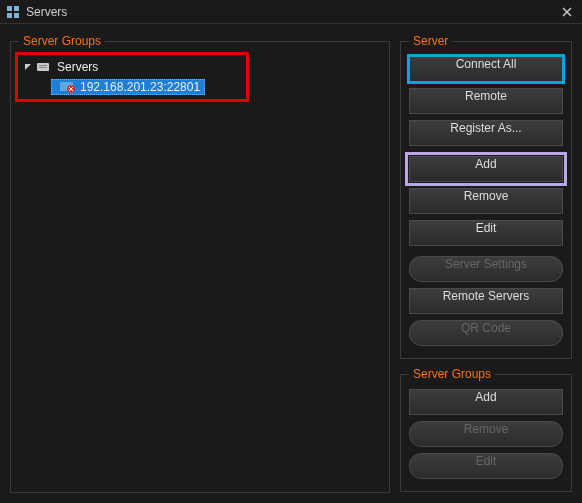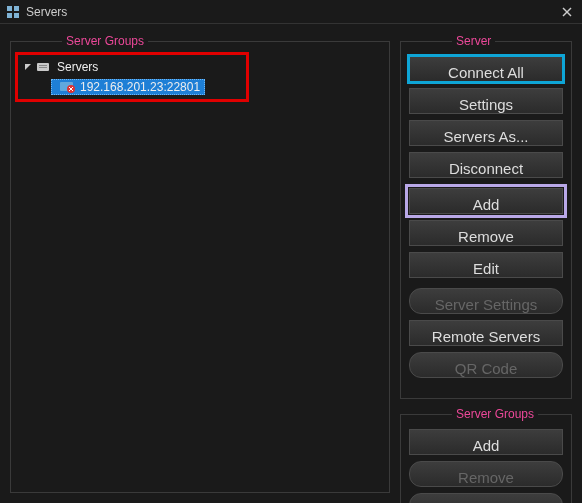--- a/index.html
+++ b/index.html
@@ -37,24 +37,23 @@
       gap: 10px;
       height: calc(100% - 24px);
     }
     fieldset {
       border: 1px solid #3a3a3a;
       border-radius: 0;
       padding: 8px;
       position: relative;
     }
     legend {
-      color: #ec4899;
+      color: #f97316;
       padding: 0 4px;
       font-size: 12px;
-      margin-left: 43px;
     }
     .server-groups {
       flex: 1;
       height: 100%;
     }
     .tree-container {
       position: relative;
       height: 100%;
     }
     .red-box {
@@ -103,32 +102,32 @@
     .right-panel {
       width: 172px;
       display: flex;
       flex-direction: column;
       gap: 8px;
       height: 100%;
     }
     .server-fieldset { flex: 0 0 auto; }
     .button {
       display: flex;
-      align-items: flex-end;
+      align-items: flex-start;
       justify-content: center;
       height: 26px;
       background: linear-gradient(#3d3d3d, #2b2b2b);
       border: 1px solid #4a4a4a;
       color: #ddd;
-      font-size: 15px;
+      font-size: 12px;
       cursor: pointer;
       margin-bottom: 6px;
       width: 100%;
     }
-    .button:last-child { margin-bottom: 12px; }
+    .button:last-child { margin-bottom: 4px; }
     .button.disabled {
       color: #666;
       cursor: default;
       border-radius: 12px;
     }
     .hl-blue {
       outline: 3px solid #0ea5d6;
       outline-offset: -1px;
     }
     .hl-purple {
@@ -200,27 +199,24 @@
   </fieldset>
 
   <div class="right-panel">
     <fieldset class="server-fieldset">
       <legend>Server</legend>
 
       <div class="button hl-blue">
           <span>Connect All</span>
         </div>
       <div class="button">
-          <span>Settings</span>
-        </div>
-      <div class="button">
-          <span>Servers As...</span>
-        </div>
-      <div class="button">
-          <span>Disconnect</span>
+          <span>Remote</span>
+        </div>
+      <div class="button">
+          <span>Register As...</span>
         </div>
       <div class="btn-group-spacer"></div>
       <div class="button hl-purple">
           <span>Add</span>
         </div>
       <div class="button">
           <span>Remove</span>
         </div>
       <div class="button">
           <span>Edit</span>

